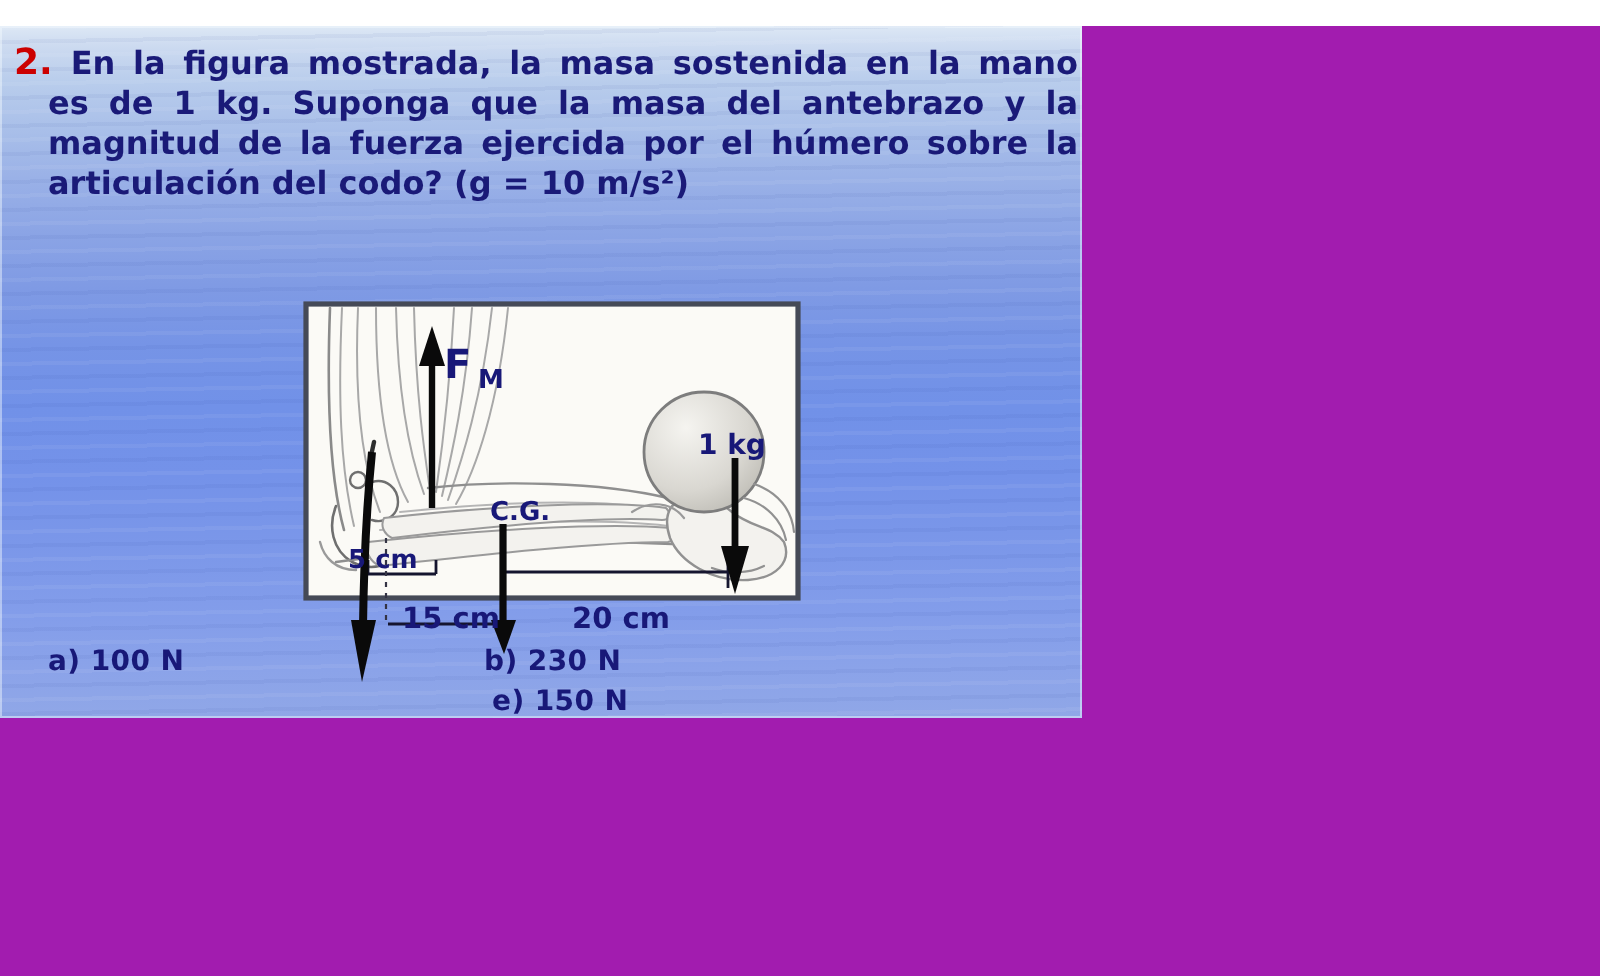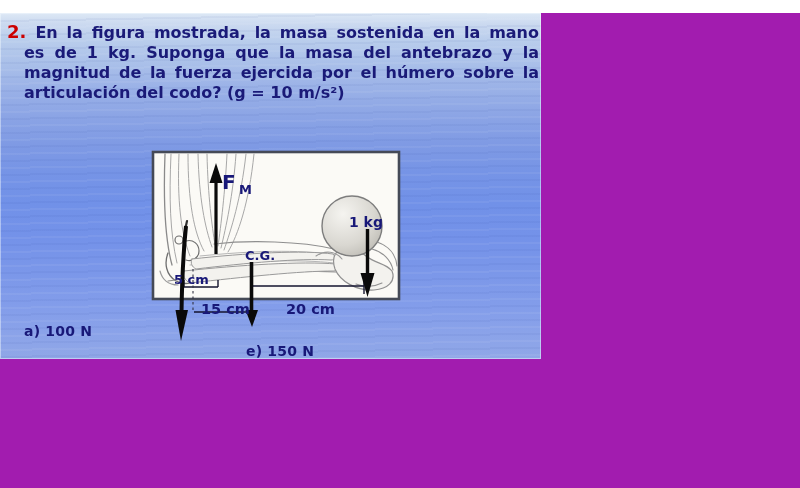--- a/index.html
+++ b/index.html
@@ -136,16 +136,17 @@
       <text class="lbl big" x="222" y="176">F</text>
       <text class="lbl sub" x="239" y="181">M</text>
       <text class="lbl" x="245" y="247">C.G.</text>
       <text class="lbl kg" x="349" y="214">1 kg</text>
       <text class="lbl" x="174" y="271">5 cm</text>
       <text class="lbl md" x="201" y="301">15 cm</text>
       <text class="lbl md" x="286" y="301">20 cm</text>
     </svg>
 
     <span class="ans a">a) 100 N</span>
+    <span class="ans b">b) 230 N</span>
     <span class="ans d">d) 180 N</span>
     <span class="ans e">e) 150 N</span>
   </div>
 </div>
 
 </body></html>

